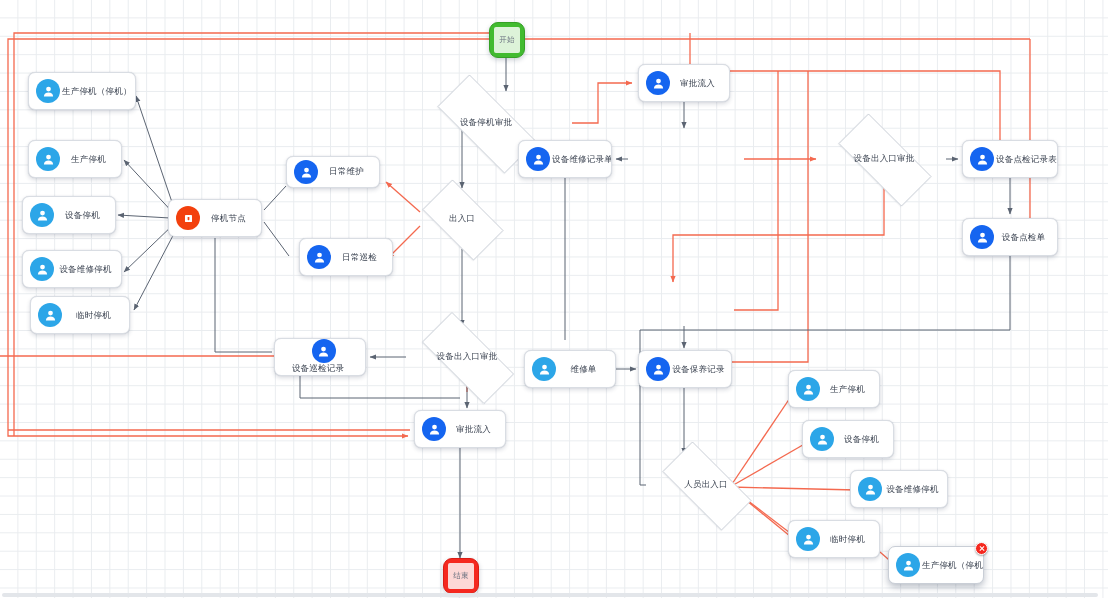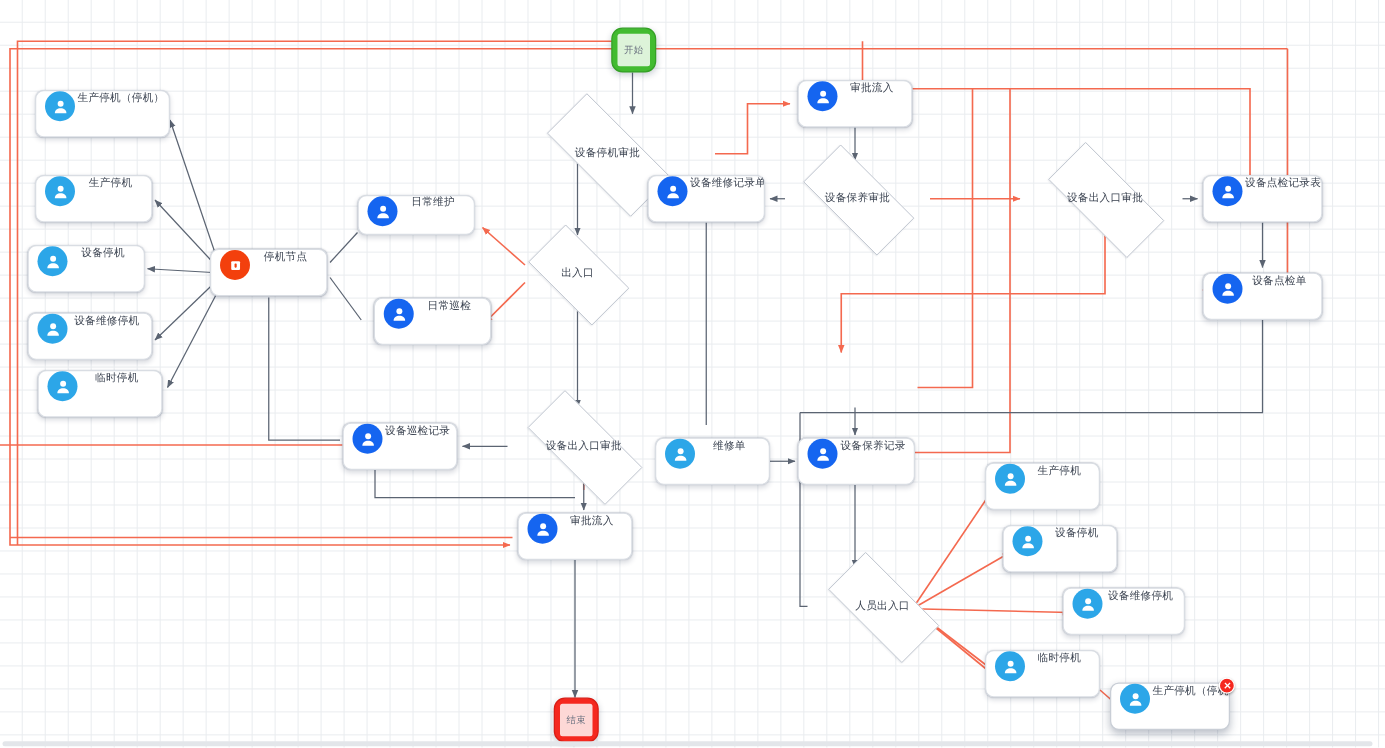--- a/index.html
+++ b/index.html
@@ -16,21 +16,21 @@
       linear-gradient(to right, #e9ecef 1px, transparent 1px),
       linear-gradient(to bottom, #e9ecef 1px, transparent 1px);
     background-size:18.4px 18.4px;
     background-position:-1px -1px;
   }
   #edge-layer{position:absolute;left:0;top:0;width:1108px;height:598px;pointer-events:none;}
 
   
   .node{
     position:absolute;box-sizing:border-box;
-    display:flex;align-items:flex-start;
+    display:flex;align-items:center;
     background:#ffffff;border:1px solid #d9dde3;border-radius:7px;
     box-shadow:0 2px 4px rgba(24,40,70,.16), 0 0 1px rgba(24,40,70,.20);
     z-index:5;
   }
   .node .ico{
     flex:0 0 auto;width:24px;height:24px;border-radius:50%;
     margin-left:7px;display:flex;align-items:center;justify-content:center;
   }
   .node .ico svg{display:block;}
   .node .lbl{
@@ -221,24 +221,20 @@
   <div class="diamond" style="left:412px;top:190px;width:100px;height:58px;">
     <div class="dshape"></div>
     <span class="dtxt">出入口</span>
   </div>
 
   <div class="diamond" style="left:406px;top:328px;width:122px;height:58px;">
     <div class="dshape"></div>
     <span class="dtxt">设备出入口审批</span>
   </div>
 
-  <div class="diamond" style="left:628px;top:130px;width:116px;height:58px;">
-    <div class="dshape"></div>
-    <span class="dtxt">设备保养审批</span>
-  </div>
 
   <div class="diamond" style="left:822px;top:130px;width:124px;height:58px;">
     <div class="dshape"></div>
     <span class="dtxt">设备出入口审批</span>
   </div>
 
   <div class="diamond" style="left:648px;top:456px;width:116px;height:58px;">
     <div class="dshape"></div>
     <span class="dtxt">人员出入口</span>
   </div>
@@ -316,21 +312,21 @@
   <div class="node" style="left:299px;top:238px;width:94px;height:38px;">
     <span class="ico blue-dark">
       <svg width="15" height="15" viewBox="0 0 24 24">
           <circle cx="12" cy="8" r="3.8" fill="#fff"></circle>
           <path d="M4.6 20c0-4.1 3.3-6.4 7.4-6.4S19.4 15.9 19.4 20z" fill="#fff"></path>
         </svg>
     </span>
     <span class="lbl">日常巡检</span>
   </div>
 
-  <div class="node" style="left:274px;top:338px;width:92px;height:38px;">
+  <div class="node" style="left:274px;top:338px;width:92px;height:38px;flex-direction:column;">
     <span class="ico blue-dark">
       <svg width="15" height="15" viewBox="0 0 24 24">
           <circle cx="12" cy="8" r="3.8" fill="#fff"></circle>
           <path d="M4.6 20c0-4.1 3.3-6.4 7.4-6.4S19.4 15.9 19.4 20z" fill="#fff"></path>
         </svg>
     </span>
     <span class="lbl">设备巡检记录</span>
   </div>
 
   <div class="node" style="left:414px;top:410px;width:92px;height:38px;">

